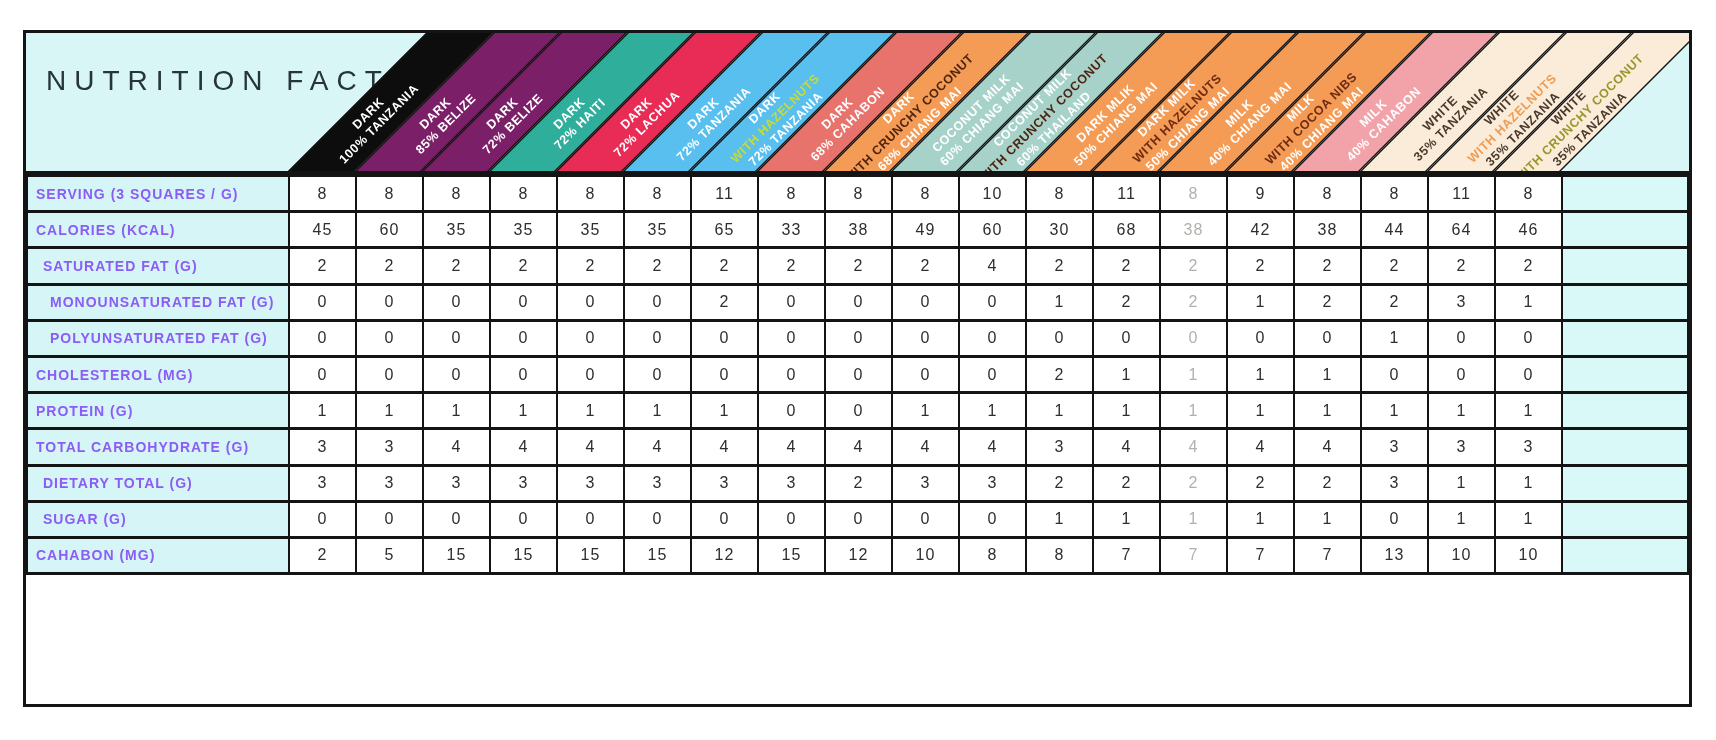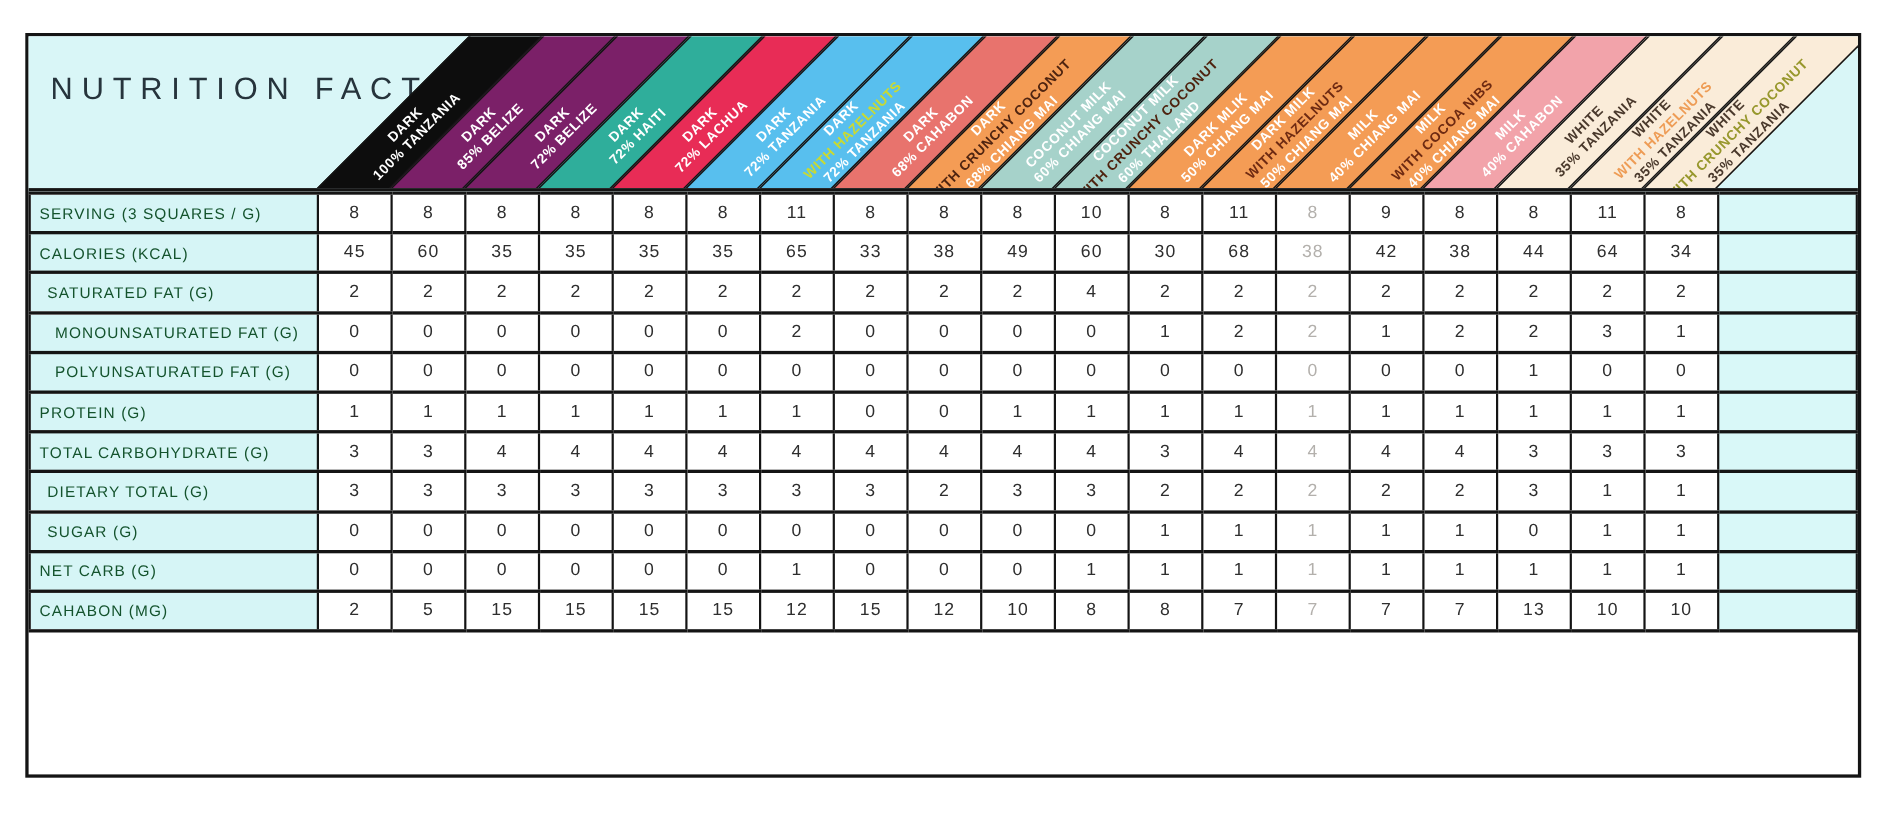--- a/index.html
+++ b/index.html
@@ -18,22 +18,22 @@
     font-size:12.5px;line-height:15px;letter-spacing:.6px;font-weight:bold;
     text-align:center;pointer-events:none;}
   .stripe-label div{white-space:nowrap;}
   #title-block{position:absolute;left:20px;top:32px;color:#26343c;}
   #title-line1{font-size:28px;letter-spacing:8px;font-weight:500;}
   #title-line2{font-size:22px;letter-spacing:6px;margin-top:10px;font-weight:400;}
   
   table{border-collapse:collapse;width:100%;table-layout:fixed;}
   td{border:2px solid #141414;border-top-width:3px;border-bottom-width:3px;
     height:36.2px;padding:0;box-sizing:border-box;}
-  td.rowlabel{background:#d6f5f6;color:#14532d;font-size:14px;letter-spacing:1px;
-    padding-left:8px;white-space:nowrap;overflow:hidden;}
+  td.rowlabel{background:#d6f5f6;color:#8b5cf6;font-size:14px;letter-spacing:1px;
+    padding-left:8px;white-space:nowrap;overflow:hidden;font-weight:bold;}
   td.val{background:#ffffff;color:#2e2e2e;font-size:16px;letter-spacing:1px;text-align:center;}
   td.val.faded{color:#b3b0ac;}
   td.filler{background:#d9f8f8;}
 </style>
 </head>
 <body>
 
 <div id="poster">
   <div id="band">
     <div id="title-block">
@@ -204,21 +204,21 @@
           <td class="val">38</td>
           <td class="val">49</td>
           <td class="val">60</td>
           <td class="val">30</td>
           <td class="val">68</td>
           <td class="val faded">38</td>
           <td class="val">42</td>
           <td class="val">38</td>
           <td class="val">44</td>
           <td class="val">64</td>
-          <td class="val">34</td>
+          <td class="val">46</td>
           <td class="filler"></td>
         </tr>
         <tr>
           <td class="rowlabel" style="padding-left: 15px;">SATURATED FAT (G)</td>
           <td class="val">2</td>
           <td class="val">2</td>
           <td class="val">2</td>
           <td class="val">2</td>
           <td class="val">2</td>
           <td class="val">2</td>
@@ -277,20 +277,43 @@
           <td class="val">0</td>
           <td class="val faded">0</td>
           <td class="val">0</td>
           <td class="val">0</td>
           <td class="val">1</td>
           <td class="val">0</td>
           <td class="val">0</td>
           <td class="filler"></td>
         </tr>
         <tr>
+          <td class="rowlabel" style="padding-left: 8px;">CHOLESTEROL (MG)</td>
+          <td class="val">0</td>
+          <td class="val">0</td>
+          <td class="val">0</td>
+          <td class="val">0</td>
+          <td class="val">0</td>
+          <td class="val">0</td>
+          <td class="val">0</td>
+          <td class="val">0</td>
+          <td class="val">0</td>
+          <td class="val">0</td>
+          <td class="val">0</td>
+          <td class="val">2</td>
+          <td class="val">1</td>
+          <td class="val faded">1</td>
+          <td class="val">1</td>
+          <td class="val">1</td>
+          <td class="val">0</td>
+          <td class="val">0</td>
+          <td class="val">0</td>
+          <td class="filler"></td>
+        </tr>
+        <tr>
           <td class="rowlabel" style="padding-left: 8px;">PROTEIN (G)</td>
           <td class="val">1</td>
           <td class="val">1</td>
           <td class="val">1</td>
           <td class="val">1</td>
           <td class="val">1</td>
           <td class="val">1</td>
           <td class="val">1</td>
           <td class="val">0</td>
           <td class="val">0</td>
@@ -364,43 +387,20 @@
           <td class="val">0</td>
           <td class="val">0</td>
           <td class="val">0</td>
           <td class="val">0</td>
           <td class="val">1</td>
           <td class="val">1</td>
           <td class="val faded">1</td>
           <td class="val">1</td>
           <td class="val">1</td>
           <td class="val">0</td>
-          <td class="val">1</td>
-          <td class="val">1</td>
-          <td class="filler"></td>
-        </tr>
-        <tr>
-          <td class="rowlabel" style="padding-left: 8px;">NET CARB (G)</td>
-          <td class="val">0</td>
-          <td class="val">0</td>
-          <td class="val">0</td>
-          <td class="val">0</td>
-          <td class="val">0</td>
-          <td class="val">0</td>
-          <td class="val">1</td>
-          <td class="val">0</td>
-          <td class="val">0</td>
-          <td class="val">0</td>
-          <td class="val">1</td>
-          <td class="val">1</td>
-          <td class="val">1</td>
-          <td class="val faded">1</td>
-          <td class="val">1</td>
-          <td class="val">1</td>
-          <td class="val">1</td>
           <td class="val">1</td>
           <td class="val">1</td>
           <td class="filler"></td>
         </tr>
         <tr>
           <td class="rowlabel" style="padding-left: 8px;">CAHABON (MG)</td>
           <td class="val">2</td>
           <td class="val">5</td>
           <td class="val">15</td>
           <td class="val">15</td>

